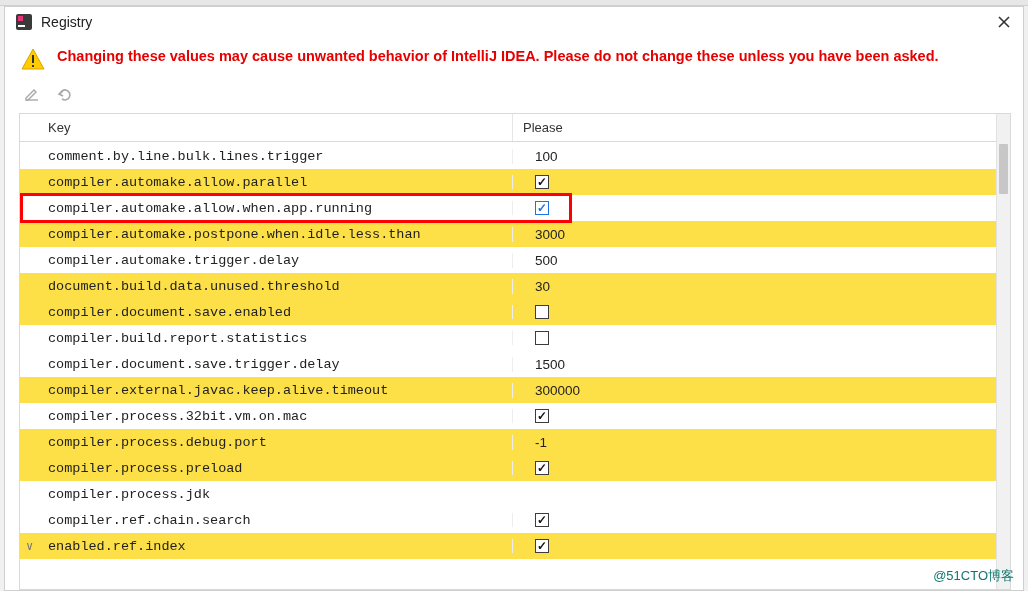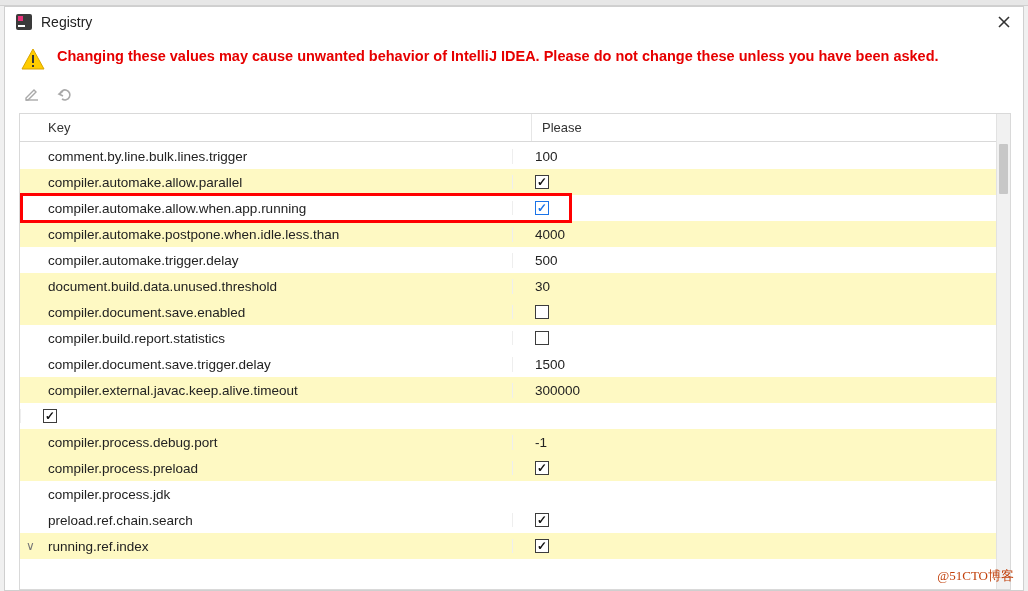--- a/index.html
+++ b/index.html
@@ -73,48 +73,48 @@
       border: 1px solid #d9d9d9;
       flex: 1;
       overflow: hidden;
       position: relative;
       background: #fff;
     }
     .thead {
       display: flex;
       border-bottom: 1px solid #d9d9d9;
       background: #ffffff;
-      gap: 19px;
     }
     .th {
       padding: 6px 10px;
       font-size: 13px;
       color: #333;
     }
     .th-key { flex: 0 0 492px; padding-left: 28px; }
     .th-val { flex: 1; border-left: 1px solid #e6e6e6; }
     .tbody {
       position: absolute;
       top: 29px; left: 0; right: 0; bottom: 0;
       overflow-y: auto;
     }
     .row {
       display: flex;
       align-items: center;
       height: 26px;
       font-size: 13.5px;
     }
-    .row.alt { background: #fef9c3; }
+    .row.alt { background: #fde047; }
     .cell-key {
       flex: 0 0 492px;
       padding-left: 28px;
       display: flex;
       align-items: center;
       gap: 4px;
       position: relative;
+      font-family: Liberation Mono, monospace;
     }
     .cell-val {
       flex: 1;
       padding-left: 22px;
       display: flex;
       align-items: center;
       border-left: 1px solid #eeeeee;
     }
     .expand-chevron {
       position: absolute;
@@ -155,23 +155,23 @@
     .scroll-thumb {
       position: absolute;
       left: 2px; right: 2px;
       top: 30px; height: 50px;
       background: #c7c7c7;
       border-radius: 1px;
     }
     .watermark {
       position: absolute;
       right: 14px; bottom: 6px;
-      color: #c2410c;
+      color: #0f766e;
       font-size: 13px;
-      font-family: Liberation Serif, serif;
+      font-family: Liberation Sans, sans-serif;
       pointer-events: none;
     }
   </style>
 </head>
 <body>
 
 <div class="bg-tabs"></div>
 
 <div class="dialog">
   <div class="title-bar">
@@ -246,21 +246,21 @@
           <div class="cell-val">
             <span class="chk on blue"></span>
           </div>
         </div>
         <div class="highlight-box" style="top: 50px; left: 0px; width: 552px; height: 30px;"></div>
         <div class="row alt">
           <div class="cell-key">
             <span>compiler.automake.postpone.when.idle.less.than</span>
           </div>
           <div class="cell-val">
-            <span>4000</span>
+            <span>3000</span>
           </div>
         </div>
         <div class="row">
           <div class="cell-key">
             <span>compiler.automake.trigger.delay</span>
           </div>
           <div class="cell-val">
             <span>500</span>
           </div>
         </div>
@@ -298,20 +298,23 @@
         </div>
         <div class="row alt">
           <div class="cell-key">
             <span>compiler.external.javac.keep.alive.timeout</span>
           </div>
           <div class="cell-val">
             <span>300000</span>
           </div>
         </div>
         <div class="row">
+          <div class="cell-key">
+            <span>compiler.process.32bit.vm.on.mac</span>
+          </div>
           <div class="cell-val">
             <span class="chk on"></span>
           </div>
         </div>
         <div class="row alt">
           <div class="cell-key">
             <span>compiler.process.debug.port</span>
           </div>
           <div class="cell-val">
             <span>-1</span>
@@ -328,30 +331,30 @@
         <div class="row">
           <div class="cell-key">
             <span>compiler.process.jdk</span>
           </div>
           <div class="cell-val">
             <span></span>
           </div>
         </div>
         <div class="row">
           <div class="cell-key">
-            <span>preload.ref.chain.search</span>
+            <span>compiler.ref.chain.search</span>
           </div>
           <div class="cell-val">
             <span class="chk on"></span>
           </div>
         </div>
         <div class="row alt">
           <div class="cell-key">
             <span class="expand-chevron">∨</span>
-            <span>running.ref.index</span>
+            <span>enabled.ref.index</span>
           </div>
           <div class="cell-val">
             <span class="chk on"></span>
           </div>
         </div>
       </div>
     <div class="scrollbar">
       <div class="scroll-thumb"></div>
     </div>
   </div>

